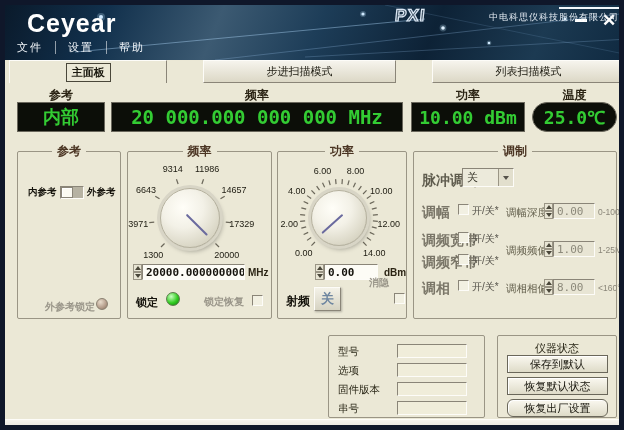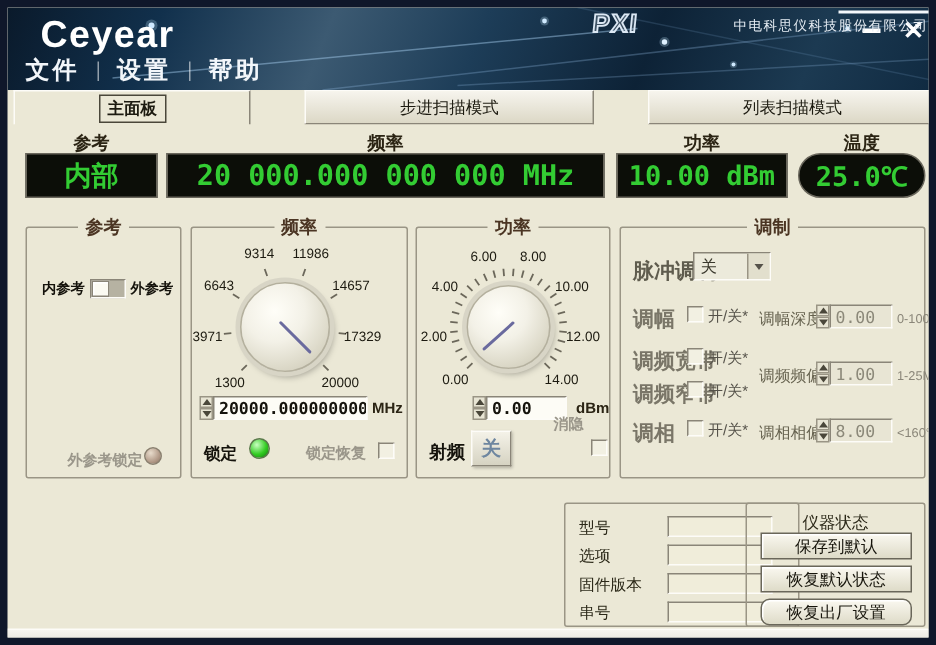--- a/index.html
+++ b/index.html
@@ -13,21 +13,21 @@
     background:linear-gradient(112deg,#0a1a2b 0%, #11304c 16%, #3c5a72 34%, #1d3d58 50%, #0d2236 68%, #1c3a52 85%, #0f2940 100%); }
   .header svg.deco { position:absolute; left:0; top:0; pointer-events:none; }
   .brand { position:absolute; left:22px; top:4px; font-size:25px; font-weight:bold;
            color:#ffffff; letter-spacing:1px; }
   .win-topline { position:absolute; right:6px; top:2px; width:64px; height:2px; background:#f4f8fc; }
   .win-btn { position:absolute; top:6px; width:24px; height:19px; display:flex;
              align-items:center; justify-content:center; color:#fff; cursor:default; }
   .win-min { right:36px; } .win-close { right:8px; font-size:17px; font-weight:bold; }
   .min-bar { width:12px; height:3px; background:#fff; }
   .menubar { position:absolute; left:0; top:30px; width:624px; height:25px; display:flex; align-items:center; }
-  .menu-item { color:#f2f6fa; font-size:16px; font-weight:bold; padding:0 12px; letter-spacing:2px; }
+  .menu-item { color:#f2f6fa; font-size:11px; font-weight:normal; padding:0 12px; letter-spacing:2px; }
   .menu-sep { width:1px; height:13px; background:rgba(255,255,255,.55); }
   .pxi { position:absolute; left:390px; top:1px; font-size:17px; font-weight:900; letter-spacing:1px;
          color:rgba(255,255,255,.18); -webkit-text-stroke:1.2px #dce8f4; transform:skewX(-6deg); }
   .company { position:absolute; right:10px; top:6px; font-size:9px; color:#e6edf4; letter-spacing:1px; }
 
   
   .tabbar { position:absolute; left:4px; top:55px; width:616px; height:23px; display:flex; background:#ebe8d6; }
   .tab { height:23px; display:flex; align-items:center; justify-content:center; font-size:11px; color:#1c1a10; }
   .tab.inactive { background:linear-gradient(#f6f4ed,#dcd8c6); border:1px solid #8a8578;
                   border-top-color:#fdfcf8; border-left-color:#fdfcf8;margin-left:36px; }
@@ -352,21 +352,21 @@
           </div>
         <div class="spin-btn">
             <div class="tri-dn"></div>
           </div>
       </div>
       <div class="field dim" style="left:139px; top:127px; width:42px;">8.00</div>
       <span class="mod-range" style="left:184px; top:131px;">&lt;160°</span>
     </div>
 
 
-    <div class="groupbox" style="left:319px; top:252px; width:157px; height:83px;margin-left:48px;">
+    <div class="groupbox" style="left:319px; top:252px; width:157px; height:83px;">
       <span class="info-label" style="left:9px; top:9px;">型号</span>
       <div class="info-field" style="top:8px;"></div>
       <span class="info-label" style="left:9px; top:28px;">选项</span>
       <div class="info-field" style="top:27px;"></div>
       <span class="info-label" style="left:9px; top:47px;">固件版本</span>
       <div class="info-field" style="top:46px;"></div>
       <span class="info-label" style="left:9px; top:66px;">串号</span>
       <div class="info-field" style="top:65px;"></div>
     </div>
 

